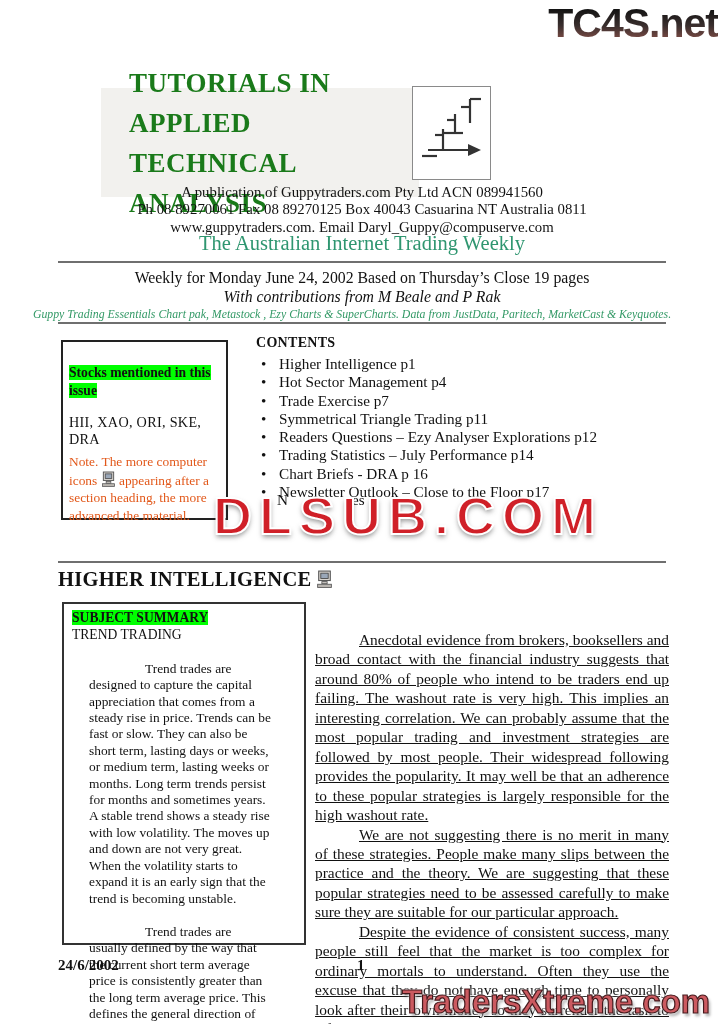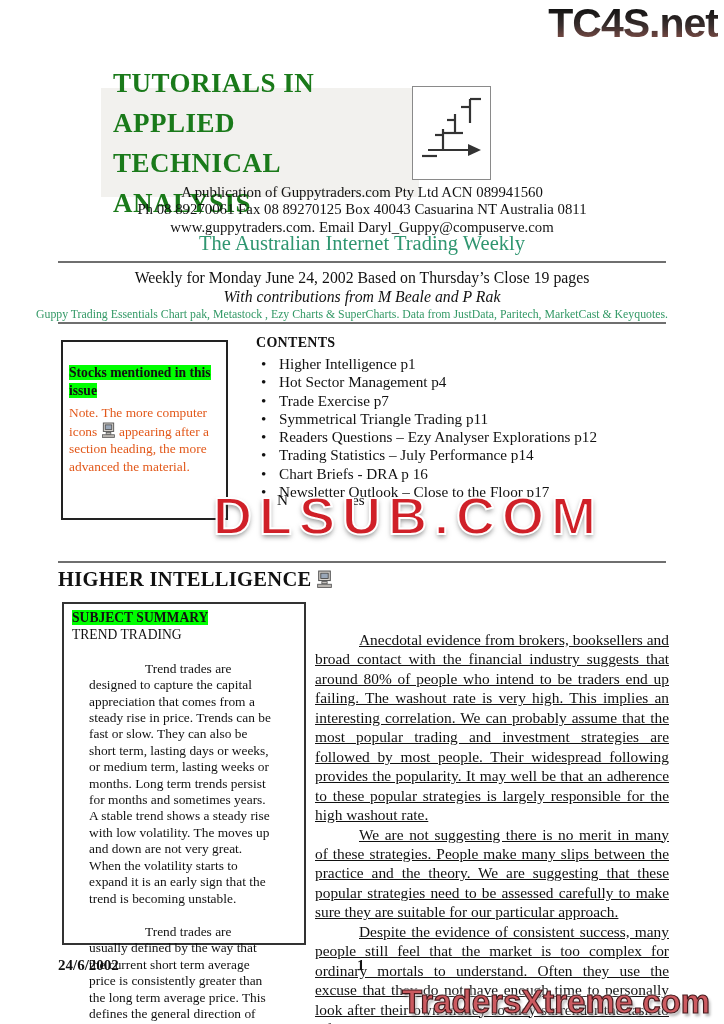--- a/index.html
+++ b/index.html
@@ -7,36 +7,36 @@
         font-family:"Liberation Serif","DejaVu Serif",serif;color:#111;overflow:hidden;}
 
   
   .tc4s{position:absolute;top:0px;right:6px;font-family:"Liberation Sans",sans-serif;
         font-weight:bold;font-size:41px;letter-spacing:-1px;
         background:linear-gradient(180deg,#141414 20%,#3a2f2e 55%,#96564e 95%);
         -webkit-background-clip:text;background-clip:text;color:transparent;}
 
   
   .title-box{position:absolute;left:101px;top:88px;width:318px;height:109px;background:#f2f1ee;
-             display:flex;flex-direction:column;justify-content:center;padding-left:12px;box-sizing:border-box;}
+             display:flex;flex-direction:column;justify-content:center;padding-left:28px;box-sizing:border-box;}
   .title-line{font-size:27px;font-weight:bold;color:#1a7a1a;line-height:40px;letter-spacing:0.5px;}
   .chart-box{position:absolute;left:412px;top:86px;width:79px;height:94px;background:#fff;
              border:1px solid #8a8a8a;box-sizing:border-box;}
   .pub-info{position:absolute;left:0;top:184px;width:724px;text-align:center;
             font-size:14.8px;line-height:17.3px;}
   .tagline{position:absolute;left:0;top:232px;width:724px;text-align:center;
            font-size:20.5px;color:#2f9670;}
 
   .rule{position:absolute;left:58px;width:608px;border:none;border-top:2.5px solid #6f6f6f;margin:0;}
   .rule1{top:261px;}.rule2{top:322px;}.rule3{top:561px;}
 
   .weekly{position:absolute;top:269px;left:0;width:724px;text-align:center;font-size:15.8px;}
   .contrib{position:absolute;top:288px;left:0;width:724px;text-align:center;font-size:15.8px;font-style:italic;}
   .tools{position:absolute;top:307px;left:0;width:704px;text-align:center;font-size:11.8px;
-         color:#339966;}
+         font-style:italic;color:#339966;}
 
   
   .stocks-box{position:absolute;left:61px;top:340px;width:167px;height:180px;border:2px solid #222;
               box-sizing:border-box;padding:21px 6px;}
   .hl{background:#00ff00;font-weight:bold;}
   .stocks-heading{font-size:13.6px;line-height:17px;}
   .stocks-list{margin-top:15px;font-size:14.2px;letter-spacing:0.3px;}
   .note{margin-top:5px;color:#e2581a;font-size:13.4px;line-height:17.6px;}
   .note svg{vertical-align:-3px;}
 
@@ -113,20 +113,21 @@
   <div class="tagline">The Australian Internet Trading Weekly</div>
 
   <hr class="rule rule1">
   <div class="weekly">Weekly for Monday June 24, 2002 Based on Thursday’s Close 19 pages</div>
   <div class="contrib">With contributions from M Beale and P Rak</div>
   <div class="tools">Guppy Trading Essentials Chart pak, Metastock , Ezy Charts &amp; SuperCharts. Data from JustData, Paritech, MarketCast &amp; Keyquotes.</div>
   <hr class="rule rule2">
 
   <div class="stocks-box">
     <span class="hl stocks-heading">Stocks mentioned in this issue</span>
+    <div class="stocks-list">HII,  XAO, ORI, SKE, DRA</div>
     <div class="note">
       <span>Note. The more computer icons </span><span><svg width="15" height="17" viewBox="0 0 16 18">
             <rect x="2.5" y="1" width="11" height="9" fill="#d8d4cf" stroke="#555"></rect>
             <rect x="4.5" y="3" width="7" height="5" fill="#9aa7b8" stroke="#444" stroke-width="0.8"></rect>
             <rect x="5.5" y="11" width="5" height="2" fill="#c9c5c0" stroke="#555" stroke-width="0.8"></rect>
             <rect x="1.5" y="13.5" width="13" height="3" fill="#b9b5b0" stroke="#555" stroke-width="0.8"></rect>
           </svg></span><span> appearing after a section heading, the more advanced the material.</span>
     </div>
   </div>
 

